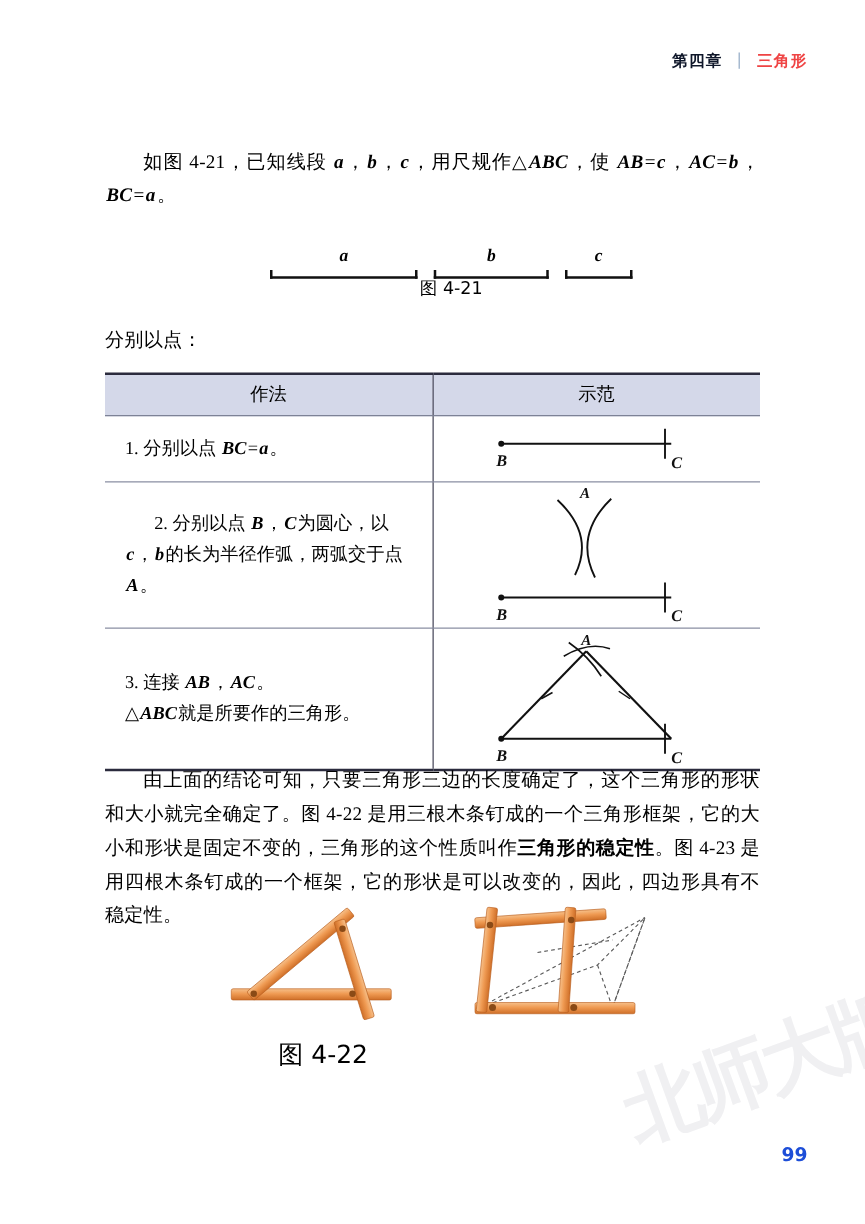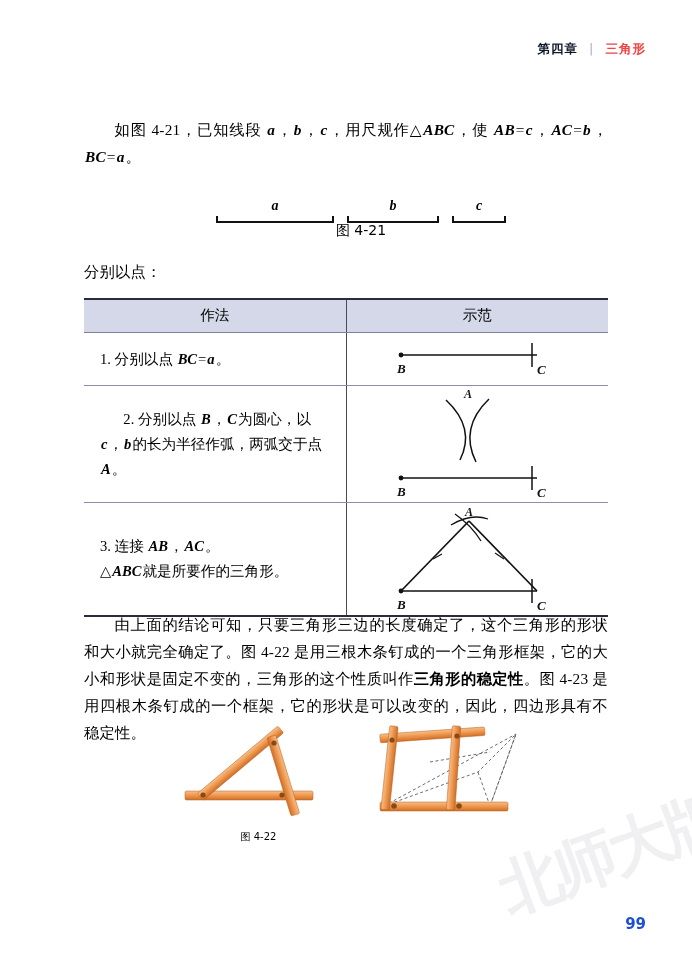--- a/index.html
+++ b/index.html
@@ -194,21 +194,21 @@
     position: absolute;
     top: 0;
   }
   .frame-422 { left: 97px; width: 155px; height: 130px; }
   .frame-423 { left: 286px; width: 175px; height: 130px; }
   .cap-422, .cap-423 {
     position: absolute;
     top: 108px;
     width: 100%;
     text-align: center;
-    font-size: 10px;
+    font-size: 20px;
     font-family: "DejaVu Sans", "Liberation Sans", sans-serif;
   }
 
   
   .watermark {
     position: absolute;
     left: 492px;
     top: 866px;
     width: 200px;
     height: 113px;

